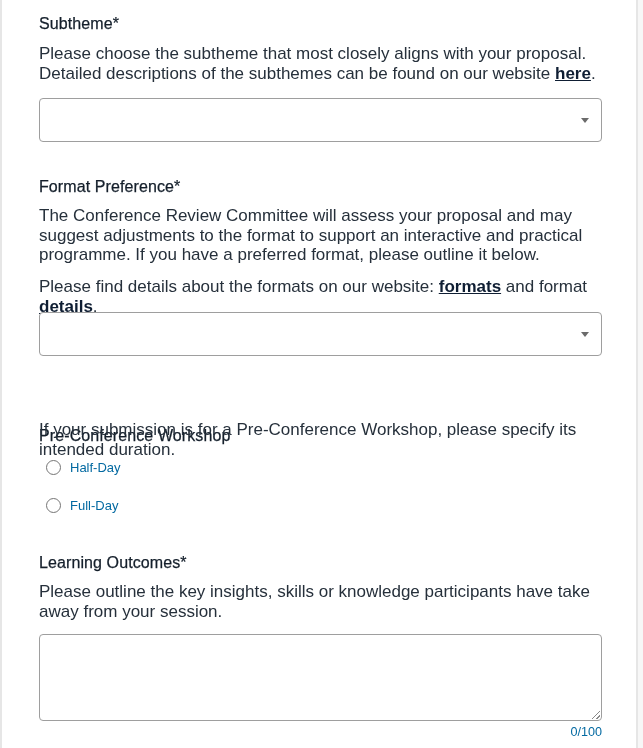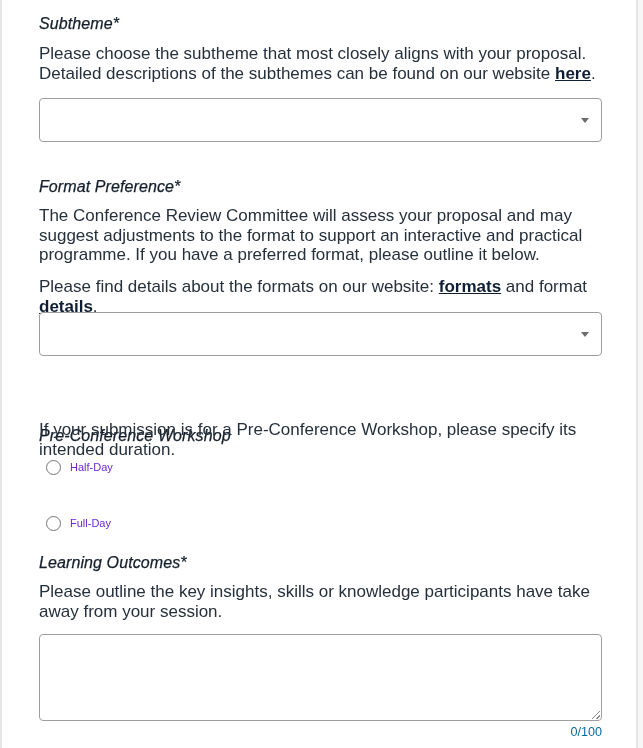--- a/index.html
+++ b/index.html
@@ -17,21 +17,21 @@
       box-sizing: border-box;
       background: #ffffff;
     }
     .outer-right {
       position: absolute; left: 638px; top: 0; width: 5px; height: 748px;
       background: #f7f7f7;
     }
     .field { position: absolute; left: 39px; width: 563px; }
     .field-title {
       font-size: 16px; font-weight: normal; color: #141f2b;
-      letter-spacing: 0.1px; margin: 0; line-height: 20px; font-style: italic;
+      letter-spacing: 0.1px; margin: 0; line-height: 20px;
       -webkit-text-stroke: 0.25px #141f2b;
     }
     .desc {
       font-size: 17px; line-height: 19.5px; color: #26303b; margin: 0;
     }
     .link { color: #0f1e33; font-weight: bold; text-decoration: underline; }
     .select-box {
       position: absolute; left: 39px; width: 563px; height: 44px;
       border: 1px solid #9e9e9e; border-radius: 4px; box-sizing: border-box;
       background: #fff;
@@ -40,21 +40,21 @@
       position: absolute; right: 12px; top: 19px;
       width: 0; height: 0;
       border-left: 4px solid transparent; border-right: 4px solid transparent;
       border-top: 5px solid #6b6b6b;
     }
     .radio-row { position: absolute; left: 46px; height: 20px; display: flex; align-items: center; }
     .radio {
       width: 15px; height: 15px; border: 1px solid #757575; border-radius: 50%;
       box-sizing: border-box; background: #fff; margin-right: 9px;
     }
-    .radio-label { font-size: 11px; color: #6d28d9; }
+    .radio-label { font-size: 13px; color: #0369a1; }
     .textarea {
       position: absolute; left: 39px; top: 634px; width: 563px; height: 87px;
       border: 1px solid #9e9e9e; border-radius: 4px; box-sizing: border-box; background: #fff;
     }
     .resize-grip {
       position: absolute; right: 1px; bottom: 1px; width: 8px; height: 8px;
       background:
         linear-gradient(135deg, transparent 45%, #8a8a8a 45%, #8a8a8a 55%, transparent 55%),
         linear-gradient(135deg, transparent 75%, #8a8a8a 75%, #8a8a8a 85%, transparent 85%);
     }
@@ -94,21 +94,21 @@
 <div class="field" style="top:391px;margin-top:35px;">
   <h3 class="field-title">Pre-Conference Workshop</h3>
 </div>
 <div class="field" style="top:420px;">
   <p class="desc">If your submission is for a Pre-Conference Workshop, please specify its intended duration.</p>
 </div>
 <div class="radio-row" style="top:457px;">
   <span class="radio"></span>
   <span class="radio-label">Half-Day</span>
 </div>
-<div class="radio-row" style="top:513px;">
+<div class="radio-row" style="top:495px;">
   <span class="radio"></span>
   <span class="radio-label">Full-Day</span>
 </div>
 
 <div class="field" style="top:553px;">
   <h3 class="field-title">Learning Outcomes*</h3>
 </div>
 <div class="field" style="top:582px;">
   <p class="desc">Please outline the key insights, skills or knowledge participants have take away from your session.</p>
 </div>

